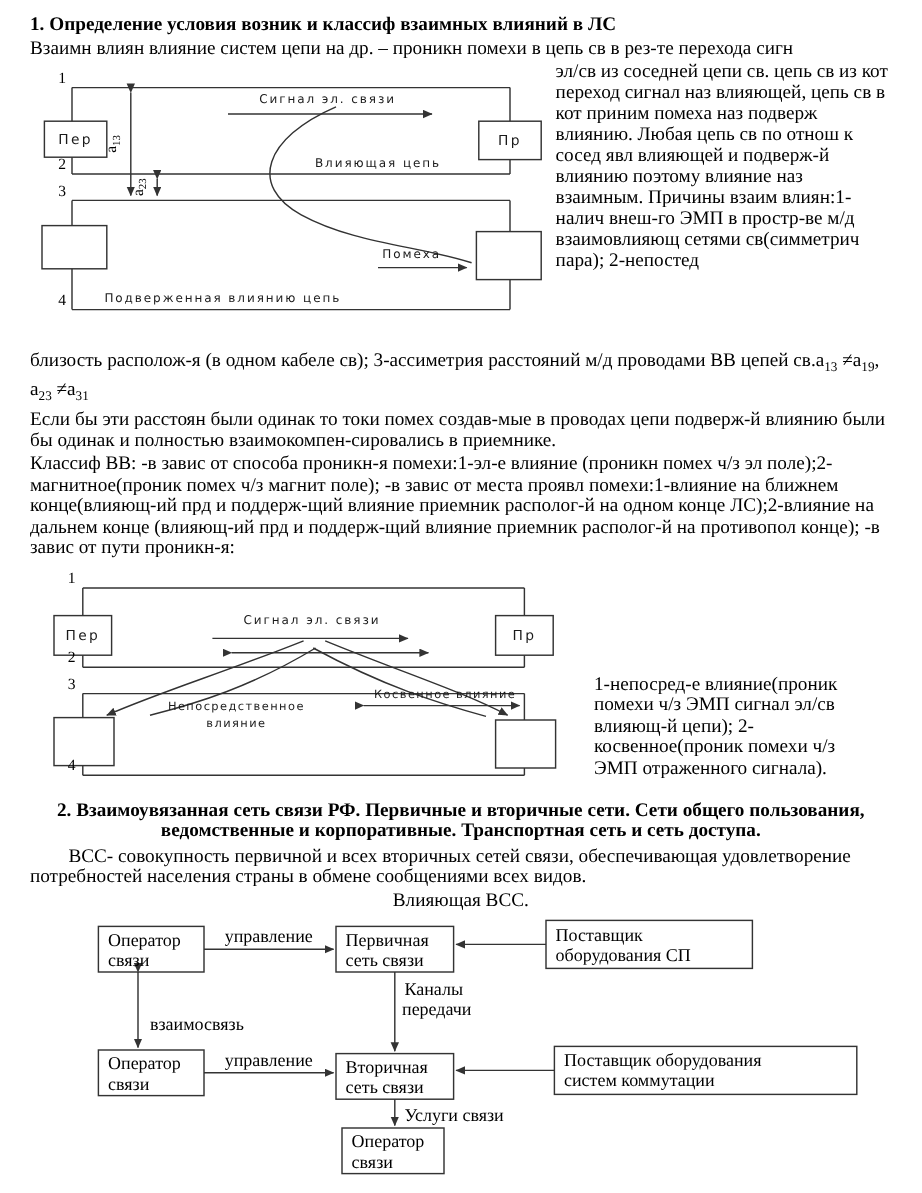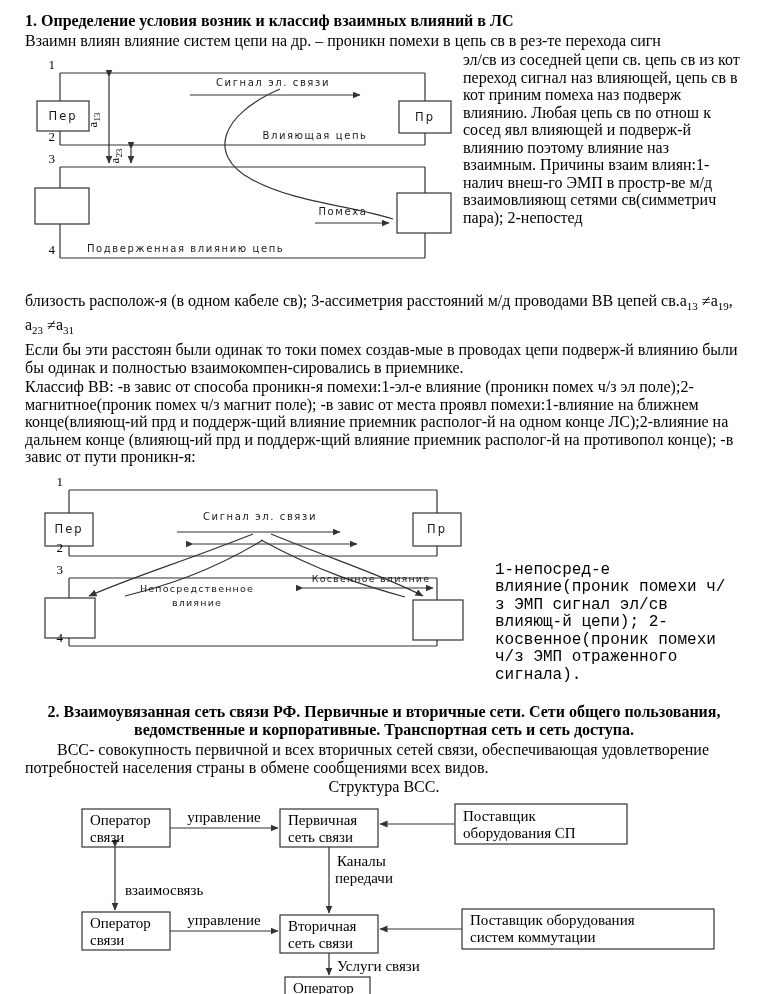--- a/index.html
+++ b/index.html
@@ -7,22 +7,22 @@
     width:768px;height:994px;background:#ffffff;color:#000;
     font-family:"Liberation Serif","DejaVu Serif",serif;
     font-size:16px;line-height:17.5px;
     padding:12px 25px 0 25px;box-sizing:border-box;overflow:hidden;
   }
   p{margin:0 0 2px 0;}
   .doc-title{font-weight:bold;}
   .diag1-float{float:left;width:430px;height:237px;margin:2px 8px 2px 0;}
   .clearleft{clear:left;}
   .diag2-row{display:flex;margin-top:10px;margin-bottom:4px;}
-  .diag2-note{width:240px;margin-top:86px;font-family:Liberation Mono, monospace;}
-  .sec2-title{font-weight:bold;text-align:center;margin-top:19px;margin-bottom:3px;padding:0 4px;}
+  .diag2-note{width:240px;margin-top:86px;}
+  .sec2-title{font-weight:bold;text-align:center;margin-top:9px;margin-bottom:3px;padding:0 4px;}
   .vss-para{text-indent:32px;}
   .center{text-align:center;}
   sub.frm{font-size:11px;}
   .flow-wrap{margin-top:3px;}
   
   .dlabel{font-family:"DejaVu Sans",sans-serif;font-size:10px;letter-spacing:1.6px;fill:#1a1a1a;}
   .dlabel2{font-family:"DejaVu Sans",sans-serif;font-size:9.5px;letter-spacing:1.2px;fill:#1a1a1a;}
   .dnum{font-family:"Liberation Serif",serif;font-size:13px;fill:#000;}
   .dbox{font-family:"DejaVu Sans",sans-serif;font-size:11.5px;letter-spacing:2px;fill:#1a1a1a;}
   .ftext{font-family:"Liberation Serif",serif;font-size:15px;fill:#000;}
@@ -132,21 +132,21 @@
     <text class="dlabel2" x="172" y="130" text-anchor="middle">влияние</text>
     <text class="dlabel2" x="346" y="106" text-anchor="middle">Косвенное влияние</text>
   </svg>
   <div class="diag2-note">1-непосред-е влияние(проник помехи ч/з ЭМП сигнал эл/св влияющ-й цепи); 2-косвенное(проник помехи ч/з ЭМП отраженного сигнала).</div>
 </div>
 
 <p class="sec2-title">2. Взаимоувязанная сеть связи РФ. Первичные и вторичные сети. Сети общего пользования, ведомственные и корпоративные. Транспортная сеть и сеть доступа.</p>
 
 <p class="vss-para">ВСС- совокупность первичной и всех вторичных сетей связи, обеспечивающая удовлетворение потребностей населения страны в обмене сообщениями всех видов.</p>
 
-<p class="center">Структура ВСС.</p>
+<p class="center">Влияющая ВСС.</p>
 
 <div class="flow-wrap">
   <svg width="718" height="226" viewBox="0 0 718 226">
     <defs>
       <marker id="m3" markerWidth="9" markerHeight="8" refX="7.5" refY="3.5" orient="auto" markerUnits="userSpaceOnUse">
         <path d="M0,0 L8,3.5 L0,7 Z" fill="#333"></path>
       </marker>
     </defs>
     <g stroke="#333" stroke-width="1.2" fill="none">
       <rect x="57" y="10" width="88" height="38"></rect>

